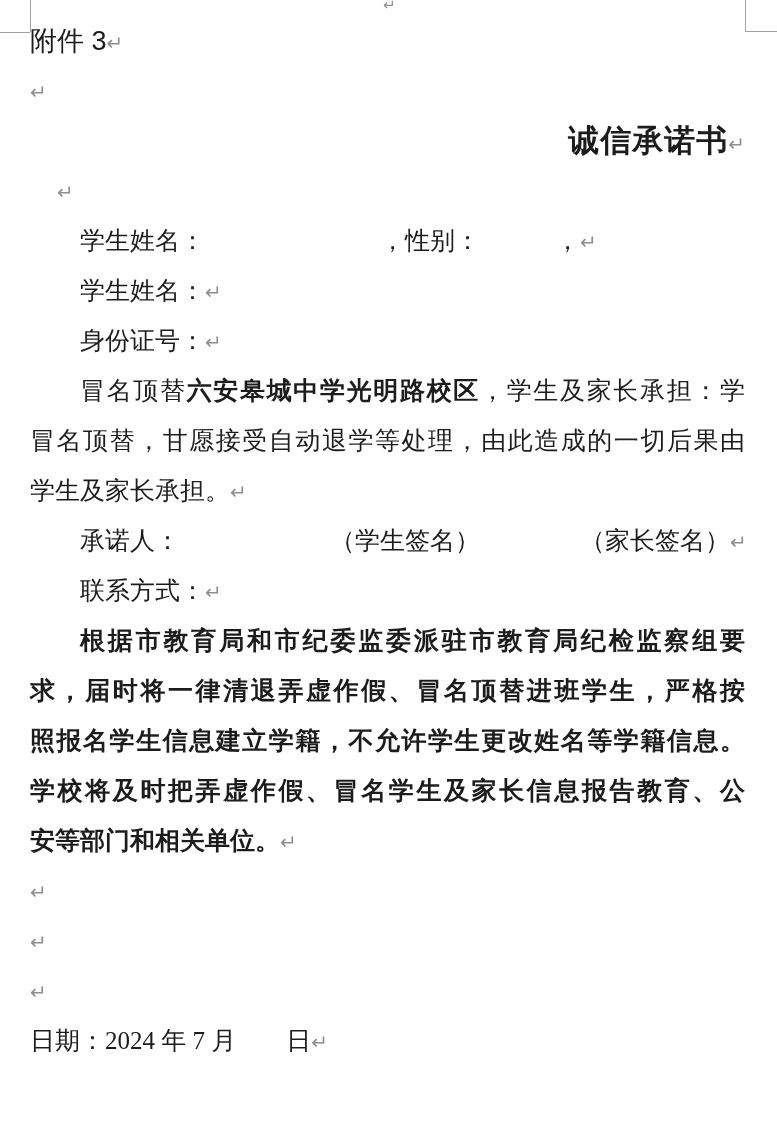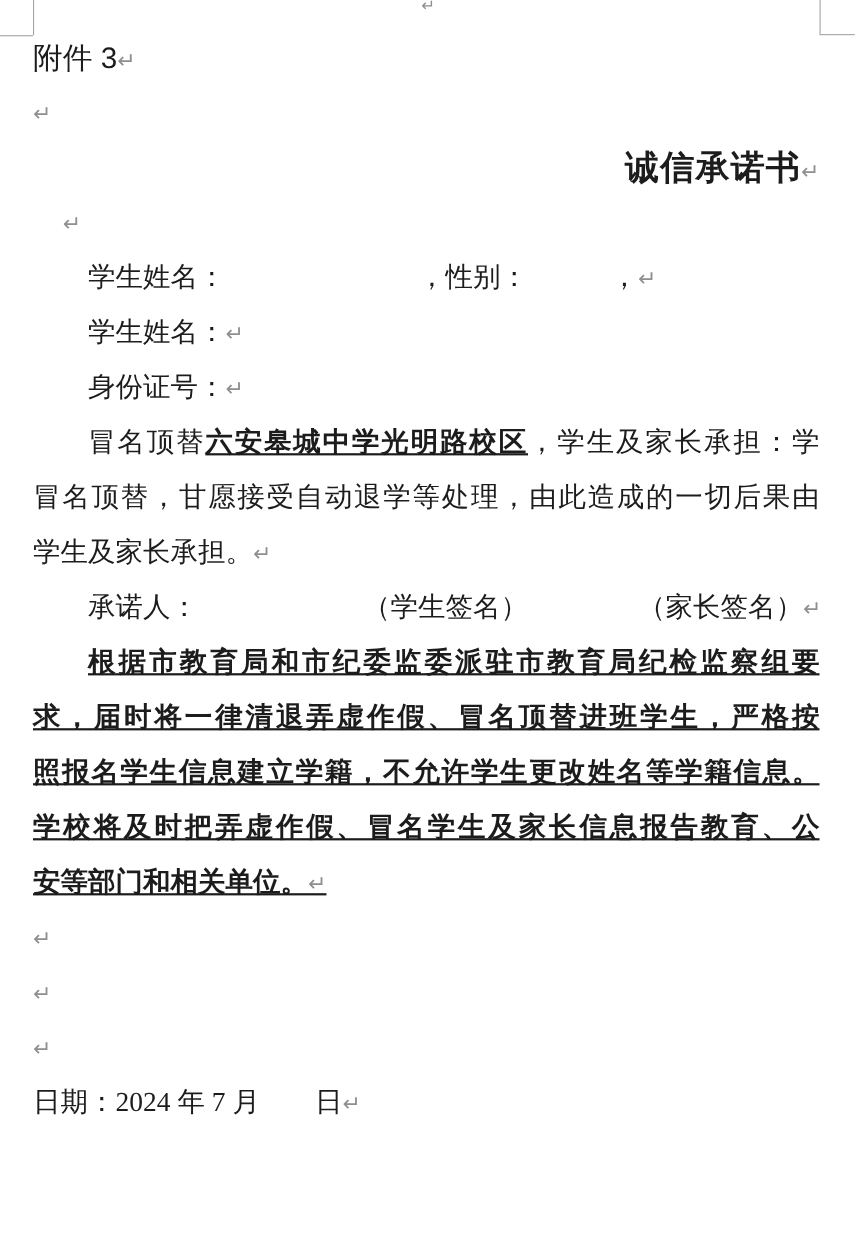--- a/index.html
+++ b/index.html
@@ -5,35 +5,35 @@
   html, body { margin:0; padding:0; }
   body {
     width:777px; height:1140px;
     background:#ffffff;
     color:#1c1c1c;
     font-family:"Liberation Serif","DejaVu Serif",serif;
     position:relative;
     overflow:hidden;
   }
   .content {
-    position:absolute; left:30px; top:28px; width:715px;
+    position:absolute; left:30px; top:16px; width:715px;
   }
   .ln {
     height:50px; line-height:50px; font-size:25px;
     white-space:pre; overflow:visible;
   }
   .jt {
     white-space:normal;
     text-align:justify;
     text-align-last:justify;
     text-justify:inter-ideograph;
   }
   .ind  { text-indent:50px; }
   .ind1 { padding-left:27px; }
-  .bold { font-weight:bold;text-decoration:underline; }
+  .bold { font-weight:bold; }
   .att  {
     font-size:27px;
     font-family:"Liberation Sans","DejaVu Sans",sans-serif;
   }
   .title-ln {
     height:50px; line-height:50px;
     font-size:31px; font-weight:bold;
     text-align:right; letter-spacing:1px;
   }
   .date-ln { text-align:left; }
@@ -83,20 +83,21 @@
   <div class="ln ind"><span>学生姓名：</span><span class="pm">↵</span></div>
 
   <div class="ln ind"><span>身份证号：</span><span class="pm">↵</span></div>
 
   <div class="ln jt ind"><span>冒名顶替</span><span class="bold">六安皋城中学光明路校区</span><span>，学生及家长承担：学</span></div>
   <div class="ln jt"><span>冒名顶替，甘愿接受自动退学等处理，由此造成的一切后果由</span></div>
   <div class="ln"><span>学生及家长承担。</span><span class="pm">↵</span></div>
 
   <div class="ln ind"><span>承诺人：　　　　　　（学生签名）　　　　（家长签名）</span><span class="pm">↵</span></div>
 
+  <div class="ln ind"><span>联系方式：</span><span class="pm">↵</span></div>
 
   <div class="ln jt ind bold"><span>根据市教育局和市纪委监委派驻市教育局纪检监察组要</span></div>
   <div class="ln jt bold"><span>求，届时将一律清退弄虚作假、冒名顶替进班学生，严格按</span></div>
   <div class="ln jt bold"><span>照报名学生信息建立学籍，不允许学生更改姓名等学籍信息。</span></div>
   <div class="ln jt bold"><span>学校将及时把弄虚作假、冒名学生及家长信息报告教育、公</span></div>
   <div class="ln bold"><span>安等部门和相关单位。</span><span class="pm">↵</span></div>
 
   <div class="ln"><span class="pm">↵</span></div>
   <div class="ln"><span class="pm">↵</span></div>
   <div class="ln"><span class="pm">↵</span></div>

